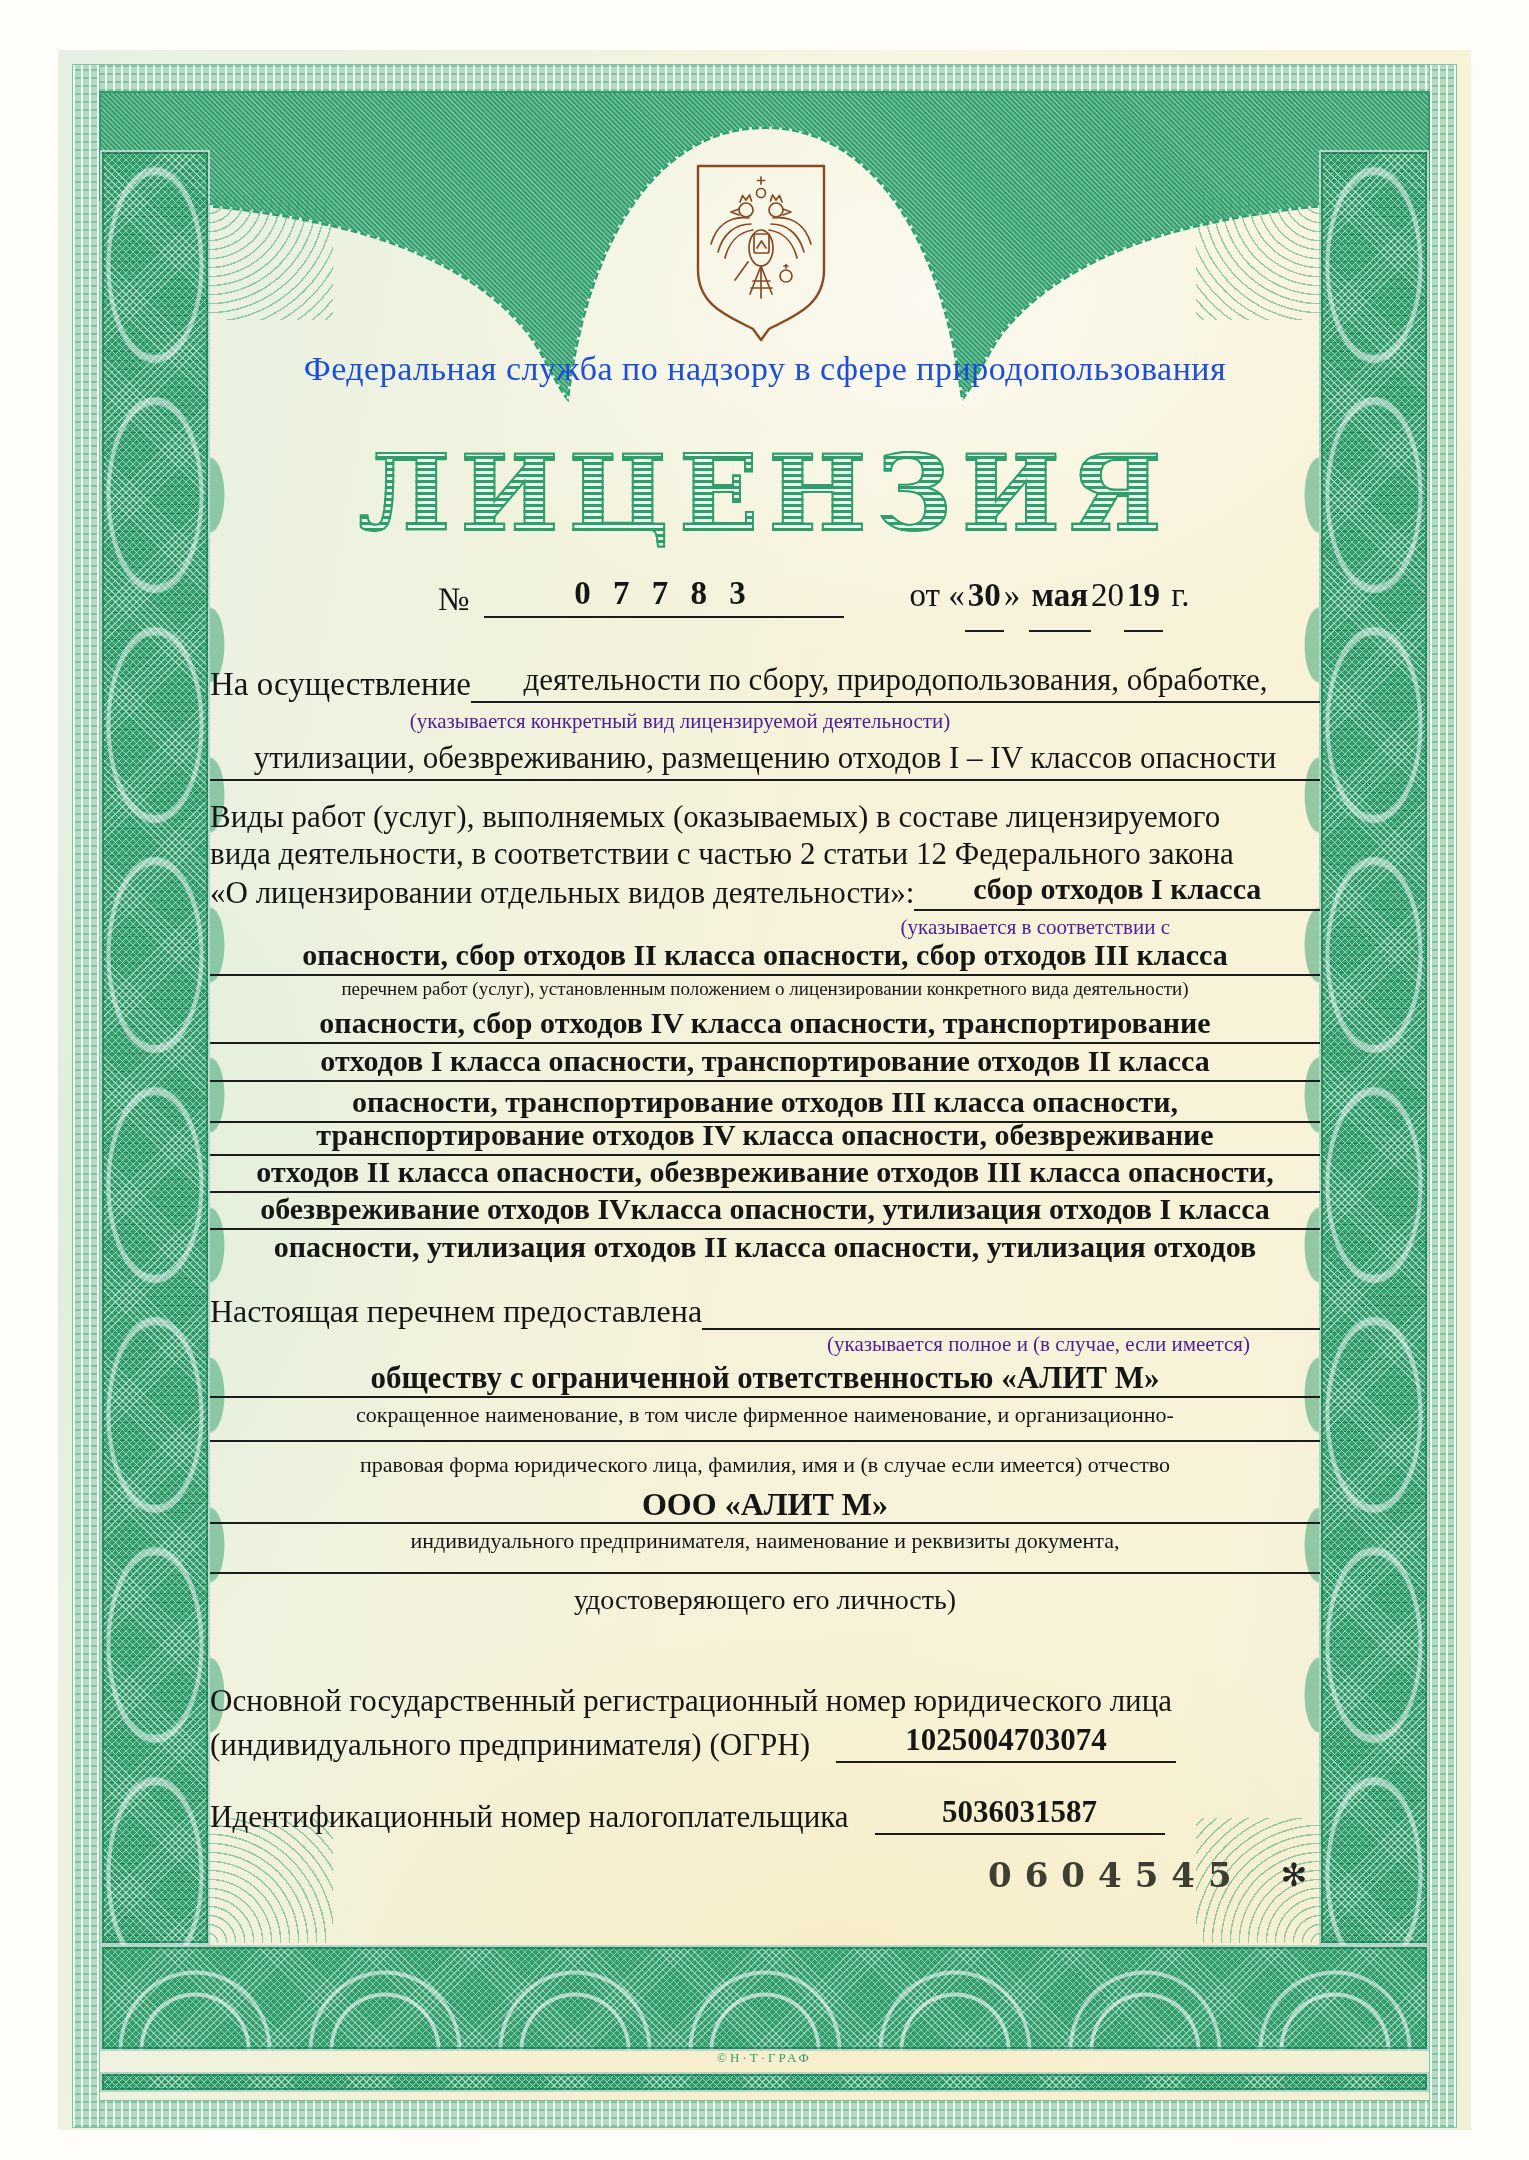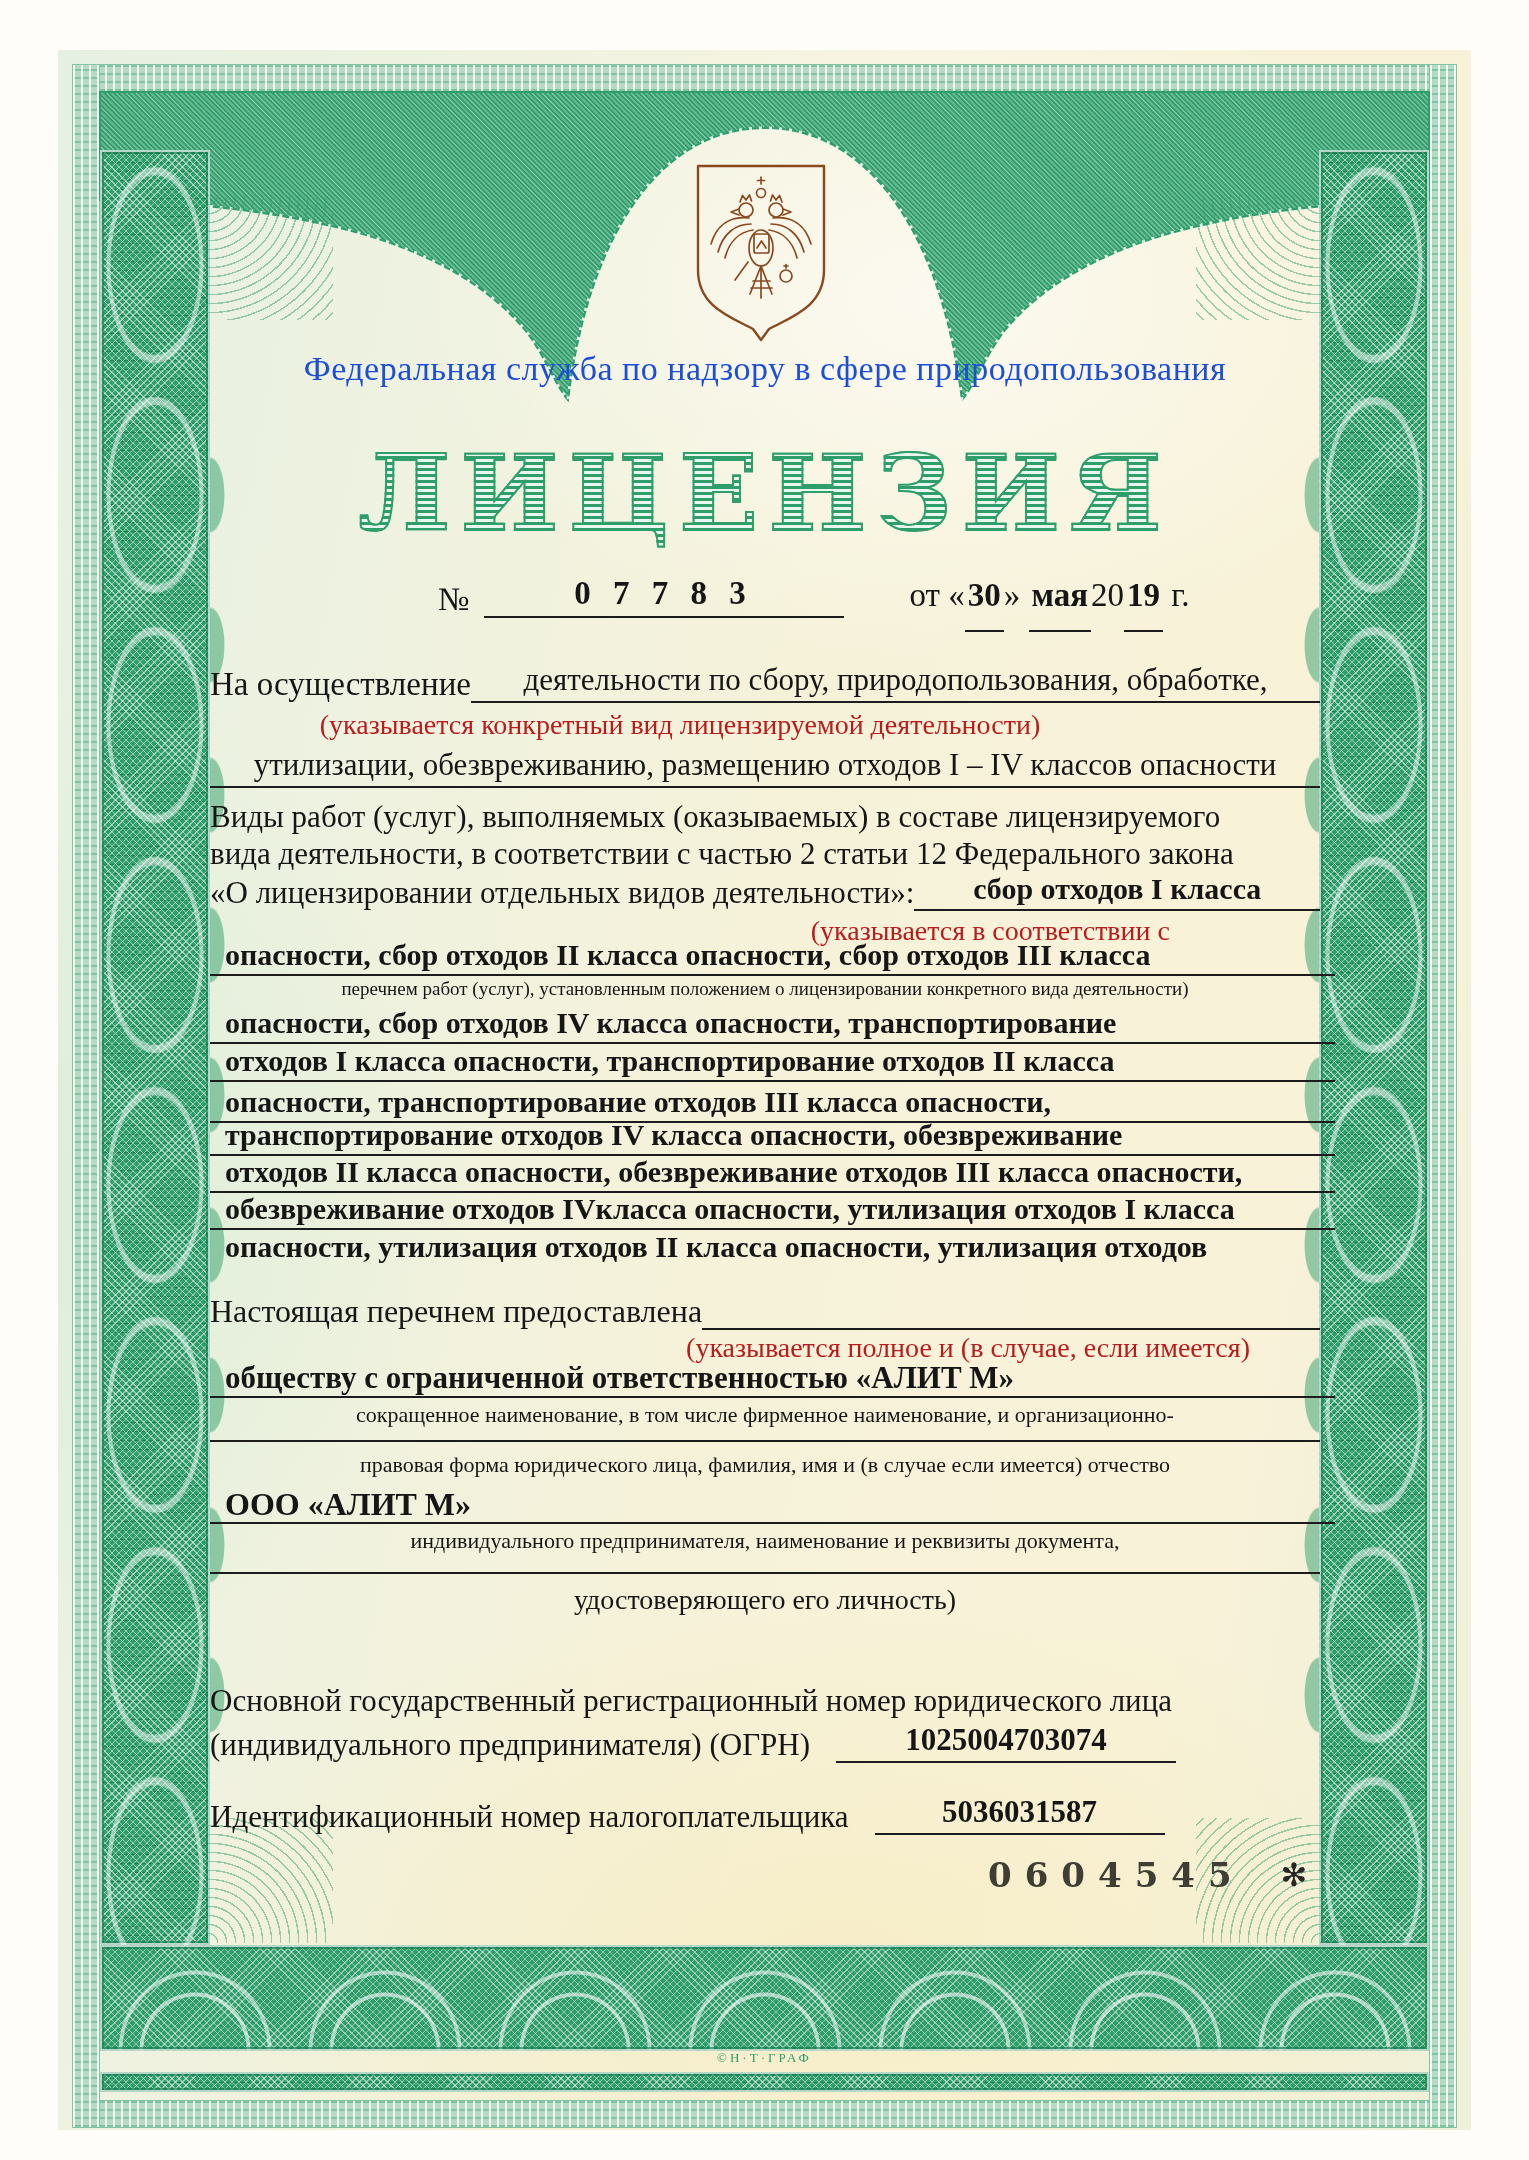--- a/index.html
+++ b/index.html
@@ -65,24 +65,24 @@
      -webkit-text-stroke:2px #2f9e6a;}
   .numline{position:absolute;left:210px;top:575px;width:1110px;font-size:33px;display:flex;align-items:flex-end;}
   .numline .no{margin-left:228px;}
   .numline .num{width:360px;margin-left:14px;text-align:center;font-weight:bold;letter-spacing:7px;
      border-bottom:2px solid #1c1c1c;padding-bottom:4px;}
   .numline .date{margin-left:66px;padding-bottom:4px;white-space:nowrap;}
   .bu{font-weight:bold;border-bottom:2px solid #1c1c1c;padding:0 3px 17px 3px;}
   .blk{position:absolute;left:210px;width:1110px;}
   .row{display:flex;align-items:flex-end;}
   .fill-u{flex:1;text-align:center;border-bottom:2px solid #1c1c1c;padding-bottom:3px;white-space:nowrap;}
-  .cap{font-size:28px;color:#b91c1c;}
+  .cap{font-size:21px;color:#4c1d95;}
   .body-line{font-size:31px;line-height:37px;white-space:nowrap;}
-  .vline{position:absolute;left:0;width:1110px;height:36px;font-weight:bold;
-     font-size:30px;white-space:nowrap;padding-left:15px;}
+  .vline{position:absolute;left:0;width:1110px;height:36px;text-align:center;font-weight:bold;
+     font-size:30px;white-space:nowrap;}
   .vline.u{border-bottom:2px solid #1c1c1c;}
   .smcap{position:absolute;left:0;width:1110px;text-align:center;font-size:20px;white-space:nowrap;}
   .rule{position:absolute;left:0;width:1110px;border-bottom:2px solid #1c1c1c;height:0;}
   .serial{position:absolute;left:988px;top:1855px;display:flex;align-items:center;gap:36px;}
   .serial .digits{font-family:"DejaVu Serif",serif;font-weight:bold;font-size:34px;letter-spacing:13px;color:#3e3e35;}
   .serial .mark{font-size:32px;color:#262626;}
   .credit{position:absolute;left:0;top:2050px;width:1529px;text-align:center;font-size:13px;
      color:#2f9e6a;letter-spacing:3px;}
 </style>
 </head>

